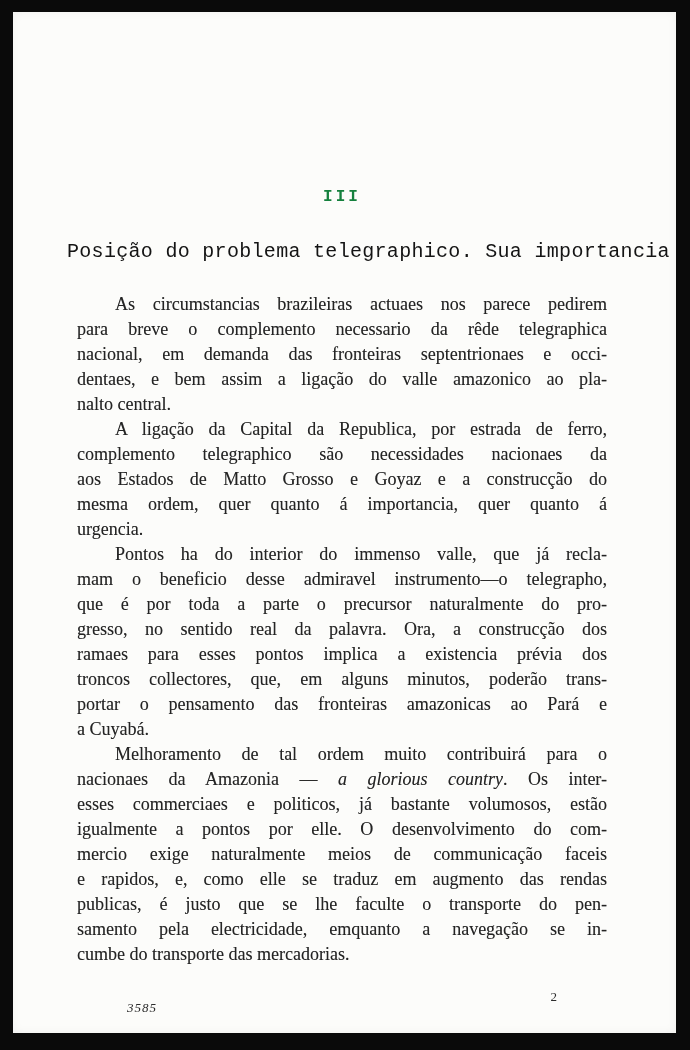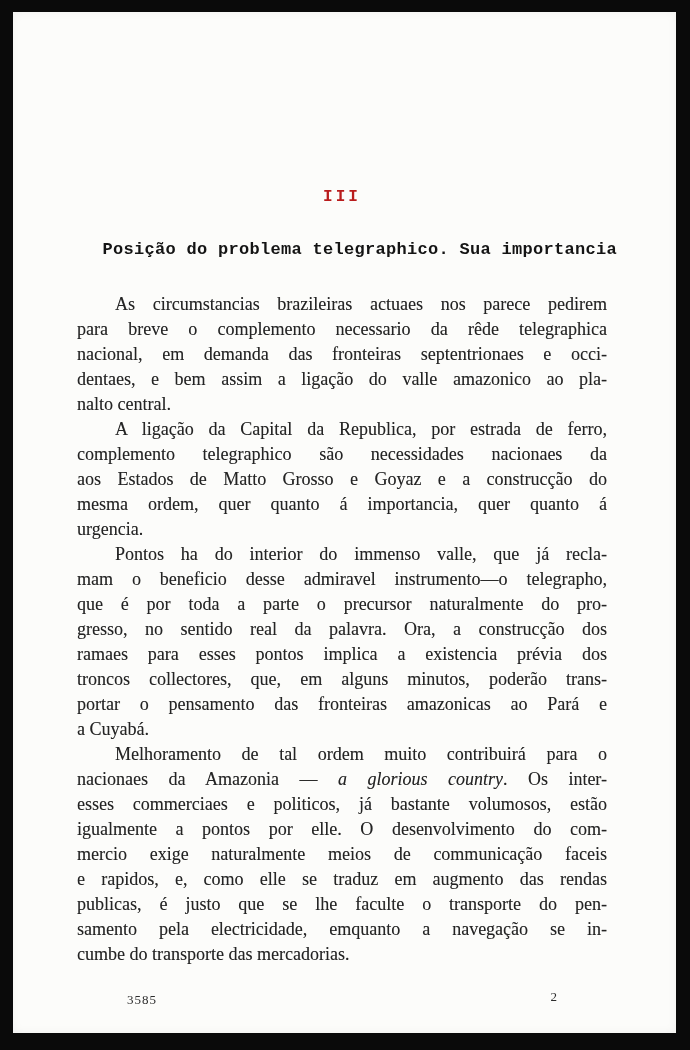--- a/index.html
+++ b/index.html
@@ -27,29 +27,29 @@
     box-shadow: inset 0 0 10px rgba(0,0,0,0.05);
   }
   .chapter-number {
     position: absolute;
     top: 176px; left: 64px; width: 530px;
     text-align: center;
     font-family: "Liberation Mono", monospace;
     font-weight: 700;
     font-size: 16px;
     letter-spacing: 3px;
-    color: #b91c1c;
+    color: #15803d;
   }
   .section-title {
     position: absolute;
     top: 228px; left: 54px; width: 550px;
-    text-align: right;
+    text-align: center;
     font-family: "Liberation Mono", monospace;
-    font-weight: 700;
-    font-size: 17px;
+    font-weight: 400;
+    font-size: 20px;
     letter-spacing: 0.3px;
     color: #141414;
     white-space: nowrap;
   }
   .body-text {
     position: absolute;
     top: 280px; left: 64px; width: 530px;
     font-family: "Liberation Serif", serif;
     font-size: 18px;
     color: var(--ink);
@@ -73,21 +73,21 @@
     position: absolute;
     top: 976px; left: 64px; width: 530px;
     padding: 0 50px;
     display: flex;
     justify-content: space-between;
     align-items: flex-start;
     font-family: "Liberation Serif", serif;
     font-size: 13px;
     color: #2c2c2c;
   }
-  .footer-catalog { margin-top: 4px; letter-spacing: 1px; }
+  .footer-catalog { margin-top: 12px; letter-spacing: 1px; font-style: italic; }
   .footer-page { margin-top: 1px; }
 </style>
 </head>
 <body>
 
 <div class="scan-frame">
   <div class="page">
 
     <div class="chapter-number">III</div>
 

